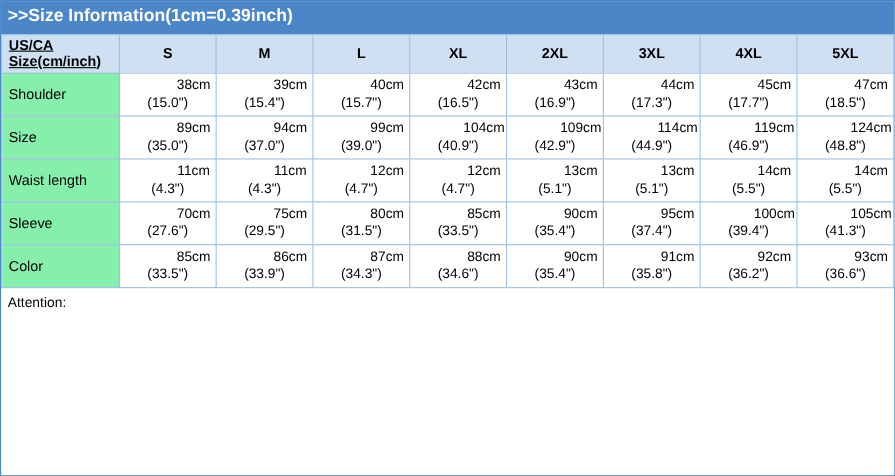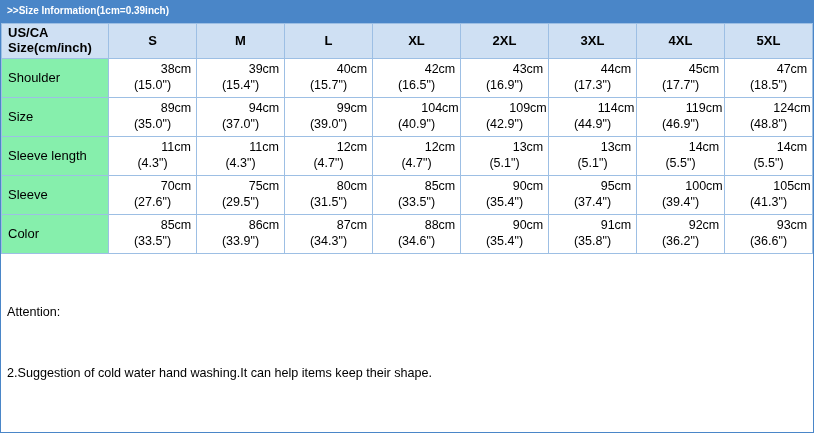--- a/index.html
+++ b/index.html
@@ -21,21 +21,21 @@
     border: 1px solid #4a86c8;
     background: #ffffff;
     display: flex;
     flex-direction: column;
   }
   .header {
     background: #4a86c8;
     color: #ffffff;
     padding: 3px 6px 5px 6px;
     font-weight: bold;
-    font-size: 10px;
+    font-size: 16px;
     line-height: 1.35;
   }
   .header div {
     white-space: nowrap;
   }
   table.size-table {
     width: 100%;
     border-collapse: collapse;
     table-layout: fixed;
     font-size: 12.5px;
@@ -57,20 +57,21 @@
   }
   thead tr.head-main th {
     height: 34px;
     font-size: 13px;
   }
   thead th.row-head {
     text-align: left;
     padding-left: 6px;
     font-size: 13px;
     line-height: 1.15;
+    text-decoration: underline;
   }
   tbody td.row-head {
     background: #86efac;
     text-align: left;
     padding-left: 6px;
     font-weight: normal;
     font-size: 13px;
     height: 38px;
   }
   tbody td.val {
@@ -88,21 +89,20 @@
   }
   .attention {
     flex: 1;
     padding: 5px 6px 4px 6px;
     font-size: 12.6px;
     line-height: 1.32;
     color: #000000;
   }
   .attention div {
     white-space: normal;
-    margin-top: 45px;
   }
 </style>
 </head>
 <body>
 
 <div class="sheet">
 
   <div class="header">
     <div>&gt;&gt;Size Information(1cm=0.39inch)</div>
   </div>
@@ -200,21 +200,21 @@
             <span class="cm">119cm</span>
             <span class="inch">(46.9")</span>
           </td>
         <td class="val">
             <span class="cm">124cm</span>
             <span class="inch">(48.8")</span>
           </td>
       </tr>
 
       <tr>
-        <td class="row-head">Sleeve length</td>
+        <td class="row-head">Waist length</td>
         <td class="val">
             <span class="cm">11cm</span>
             <span class="inch">(4.3")</span>
           </td>
         <td class="val">
             <span class="cm">11cm</span>
             <span class="inch">(4.3")</span>
           </td>
         <td class="val">
             <span class="cm">12cm</span>
@@ -312,16 +312,15 @@
             <span class="cm">93cm</span>
             <span class="inch">(36.6")</span>
           </td>
       </tr>
 
     </tbody>
   </table>
 
   <div class="attention">
     <div>Attention:</div>
-    <div>2.Suggestion of cold water hand washing.It can help items keep their shape.</div>
   </div>
 
 </div>
 
 </body></html>

